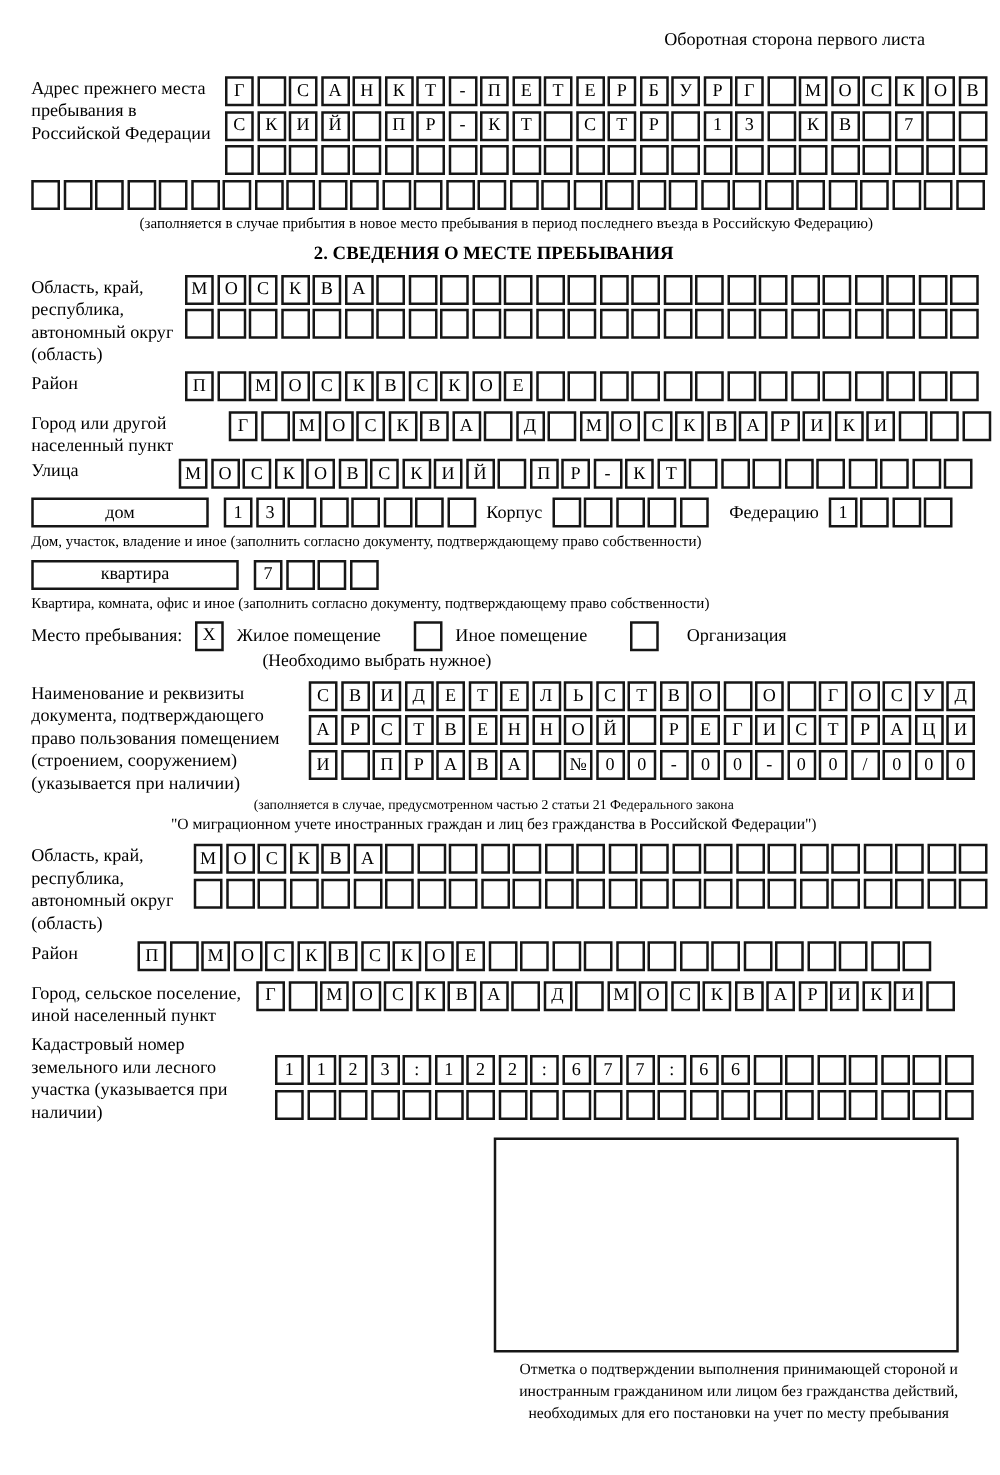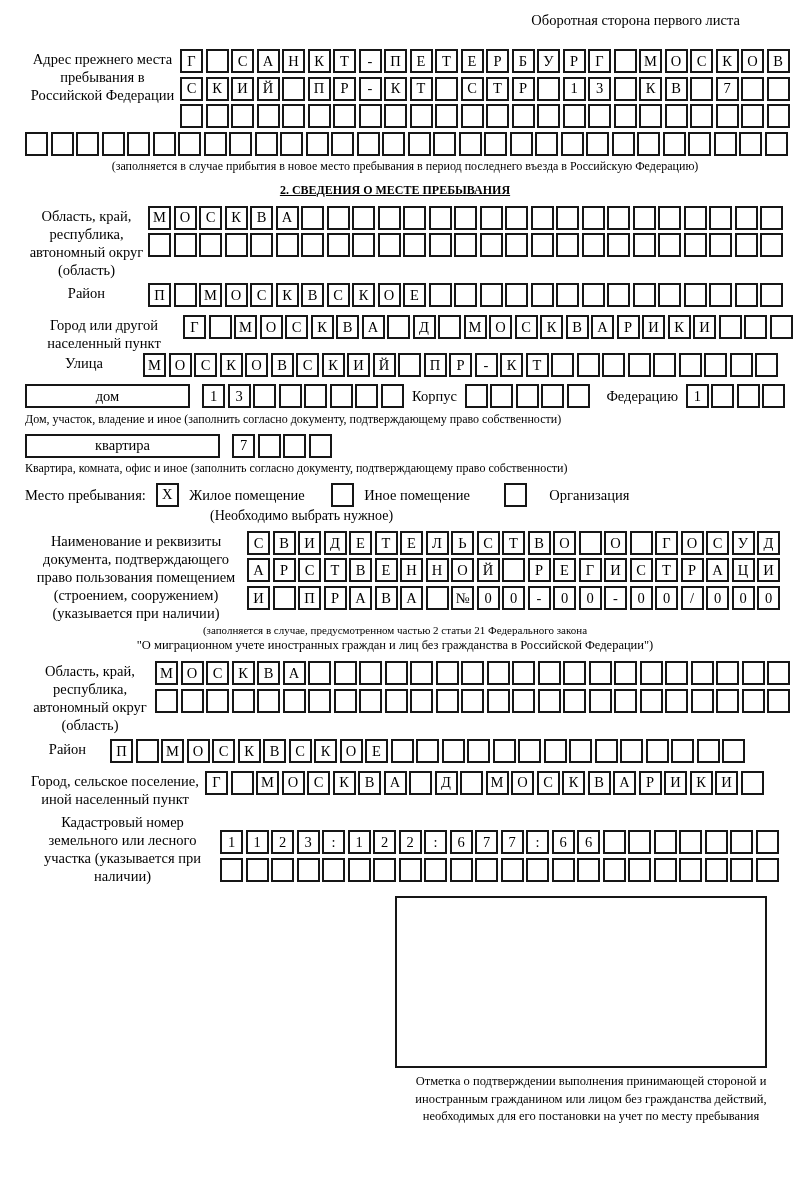--- a/index.html
+++ b/index.html
@@ -1,35 +1,35 @@
 <!DOCTYPE html>
 <html><head>
 <meta charset="utf-8">
 <style>
   html,body{margin:0;padding:0;background:#fff;}
   body{width:800px;height:1180px;overflow:hidden;color:#000;
        font-family:"Liberation Serif", serif;}
-  .page{width:800px;height:1180px;box-sizing:border-box;padding:12px 10px 0 25px;}
+  .page{width:800px;height:1180px;box-sizing:border-box;padding:24px 10px 0 25px;}
 
   .hdr{text-align:right;padding-right:50px;font-size:14.5px;margin-bottom:20px;}
 
   .fl{display:flex;align-items:flex-start;}
-  .lbl{font-size:14.5px;line-height:1.24;flex:0 0 auto;padding-top:2px;text-align:center;}
+  .lbl{font-size:14.5px;line-height:1.24;flex:0 0 auto;padding-top:2px;}
   .w155{width:155px;} .w123{width:123px;} .w158{width:158px;} .w118{width:118px;}
   .w222{width:222px;} .w130{width:130px;} .w85{width:85px;} .w180{width:180px;font-family:Liberation Serif, serif;} .w195{width:195px;}
 
   .boxrow{display:flex;margin-bottom:3.5px;}
   .cell{box-sizing:border-box;flex:0 0 auto;width:23px;height:24px;margin-right:2.5px;
         border:2px solid #161616;display:inline-flex;align-items:center;justify-content:center;
         font-size:14.5px;line-height:1;}
   .widebox{box-sizing:border-box;height:24px;border:2px solid #161616;display:flex;
         align-items:center;justify-content:center;font-size:14.5px;flex:0 0 auto;}
   .caption{font-size:12px;line-height:1.3;}
   .center{text-align:center;}
-  .sect-title{font-weight:bold;font-size:12px;text-align:center;margin:8px 0 8px 0;text-decoration:underline;}
+  .sect-title{font-weight:bold;font-size:15px;text-align:center;margin:8px 0 8px 0;}
   .inline-lbl{font-size:14.5px;line-height:24px;flex:0 0 auto;}
   .mt4{margin-top:4px;} .mt6{margin-top:6px;}
 
   .stamp-wrap{margin-left:370px;width:392px;margin-top:10px;}
   .stamp-box{width:372px;height:172px;border:2px solid #161616;box-sizing:border-box;}
   .stamp-cap{font-size:12.5px;line-height:1.4;text-align:center;margin-top:5px;}
 </style>
 </head>
 <body>
 
@@ -302,21 +302,21 @@
         <span class="cell"></span>
         <span class="cell"></span>
         <span class="cell"></span>
         <span class="cell"></span>
         <span class="cell"></span>
         <span class="cell"></span>
       </div>
   </div>
 
   <div class="fl mt4">
-    <div class="widebox" style="width:165px;margin-right:12px;">дом</div>
+    <div class="widebox" style="width:142px;margin-right:12px;">дом</div>
     <div class="boxrow">
         <span class="cell">1</span>
         <span class="cell">3</span>
         <span class="cell"></span>
         <span class="cell"></span>
         <span class="cell"></span>
         <span class="cell"></span>
         <span class="cell"></span>
         <span class="cell"></span>
       </div>
@@ -332,21 +332,21 @@
     <div class="boxrow">
         <span class="cell">1</span>
         <span class="cell"></span>
         <span class="cell"></span>
         <span class="cell"></span>
       </div>
   </div>
   <div class="caption">Дом, участок, владение и иное (заполнить согласно документу, подтверждающему право собственности)</div>
 
   <div class="fl mt6">
-    <div class="widebox" style="width:195px;margin-right:12px;">квартира</div>
+    <div class="widebox" style="width:166px;margin-right:12px;">квартира</div>
     <div class="boxrow">
         <span class="cell">7</span>
         <span class="cell"></span>
         <span class="cell"></span>
         <span class="cell"></span>
       </div>
   </div>
   <div class="caption">Квартира, комната, офис и иное (заполнить согласно документу, подтверждающему право собственности)</div>
 
   <div class="fl mt6">

